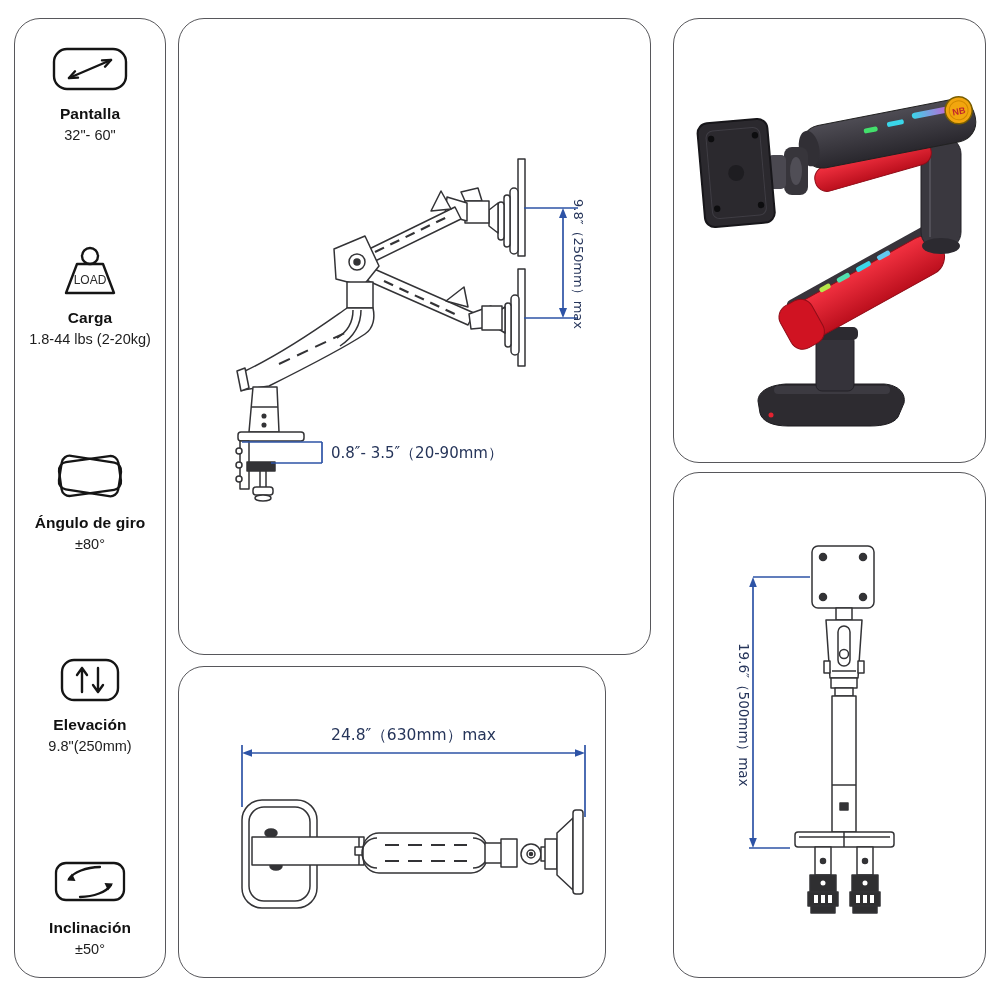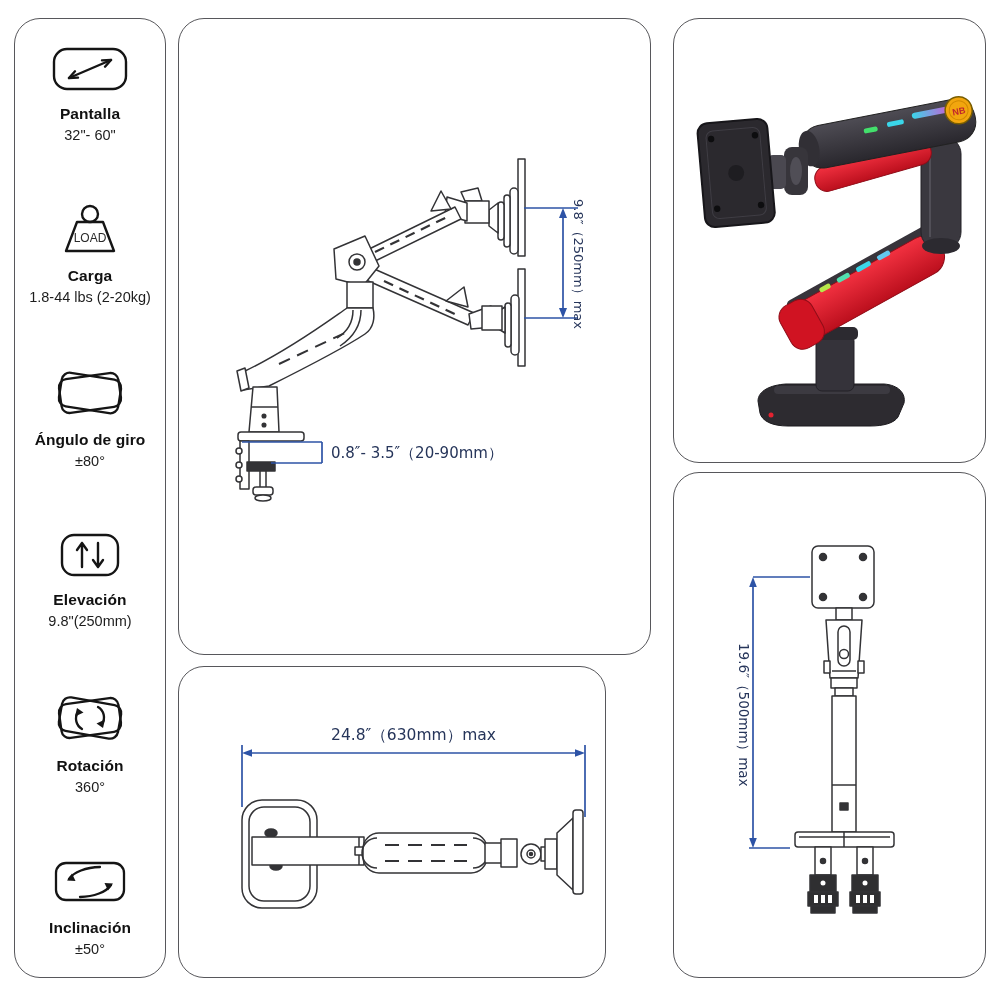--- a/index.html
+++ b/index.html
@@ -75,38 +75,20 @@
       <svg width="84" height="56" viewBox="0 0 84 56" fill="none" stroke="#151515" stroke-width="2.4" stroke-linecap="round" stroke-linejoin="round">
         <rect x="14" y="8" width="56" height="40" rx="12"></rect>
         <path d="M34 40 V17 M34 16 l-5 7 M34 16 l5 7"></path>
         <path d="M50 16 V39 M50 40 l-5 -7 M50 40 l5 -7"></path>
       </svg>
     </span>
     <div class="label">Elevación</div>
     <div class="value">9.8"(250mm)</div>
   </div>
 
-  <div class="spec">
-    <span class="icn">
-      <svg width="84" height="62" viewBox="0 0 84 62" fill="none" stroke="#151515" stroke-width="2.3" stroke-linejoin="round" stroke-linecap="round">
-        <g transform="rotate(10 42 31)">
-            <rect x="12" y="14" width="60" height="34" rx="8"></rect>
-          </g>
-        <g transform="rotate(-8 42 31)">
-            <rect x="12" y="14" width="60" height="34" rx="8"></rect>
-          </g>
-        <path d="M50 20 a12 12 0 0 1 4 17"></path>
-        <polygon points="55,41 48.5,36.5 57,32.5" fill="#151515" stroke="none"></polygon>
-        <path d="M34 42 a12 12 0 0 1 -4 -17"></path>
-        <polygon points="29,21 35.5,25.5 27,29.5" fill="#151515" stroke="none"></polygon>
-      </svg>
-    </span>
-    <div class="label">Rotación</div>
-    <div class="value">360°</div>
-  </div>
 
   <div class="spec">
     <span class="icn">
       <svg width="84" height="58" viewBox="0 0 84 58" fill="none" stroke="#151515" stroke-width="2.3" stroke-linecap="round" stroke-linejoin="round">
         <rect x="8" y="10" width="68" height="37" rx="10"></rect>
         <path d="M52 14 A34 18 0 0 0 21 26"></path>
         <polygon points="19,27.5 27.5,28 24,20.5" fill="#151515" stroke="none"></polygon>
         <path d="M32 44 A34 18 0 0 0 63 32"></path>
         <polygon points="65,30.5 56.5,30 60,37.5" fill="#151515" stroke="none"></polygon>
       </svg>

